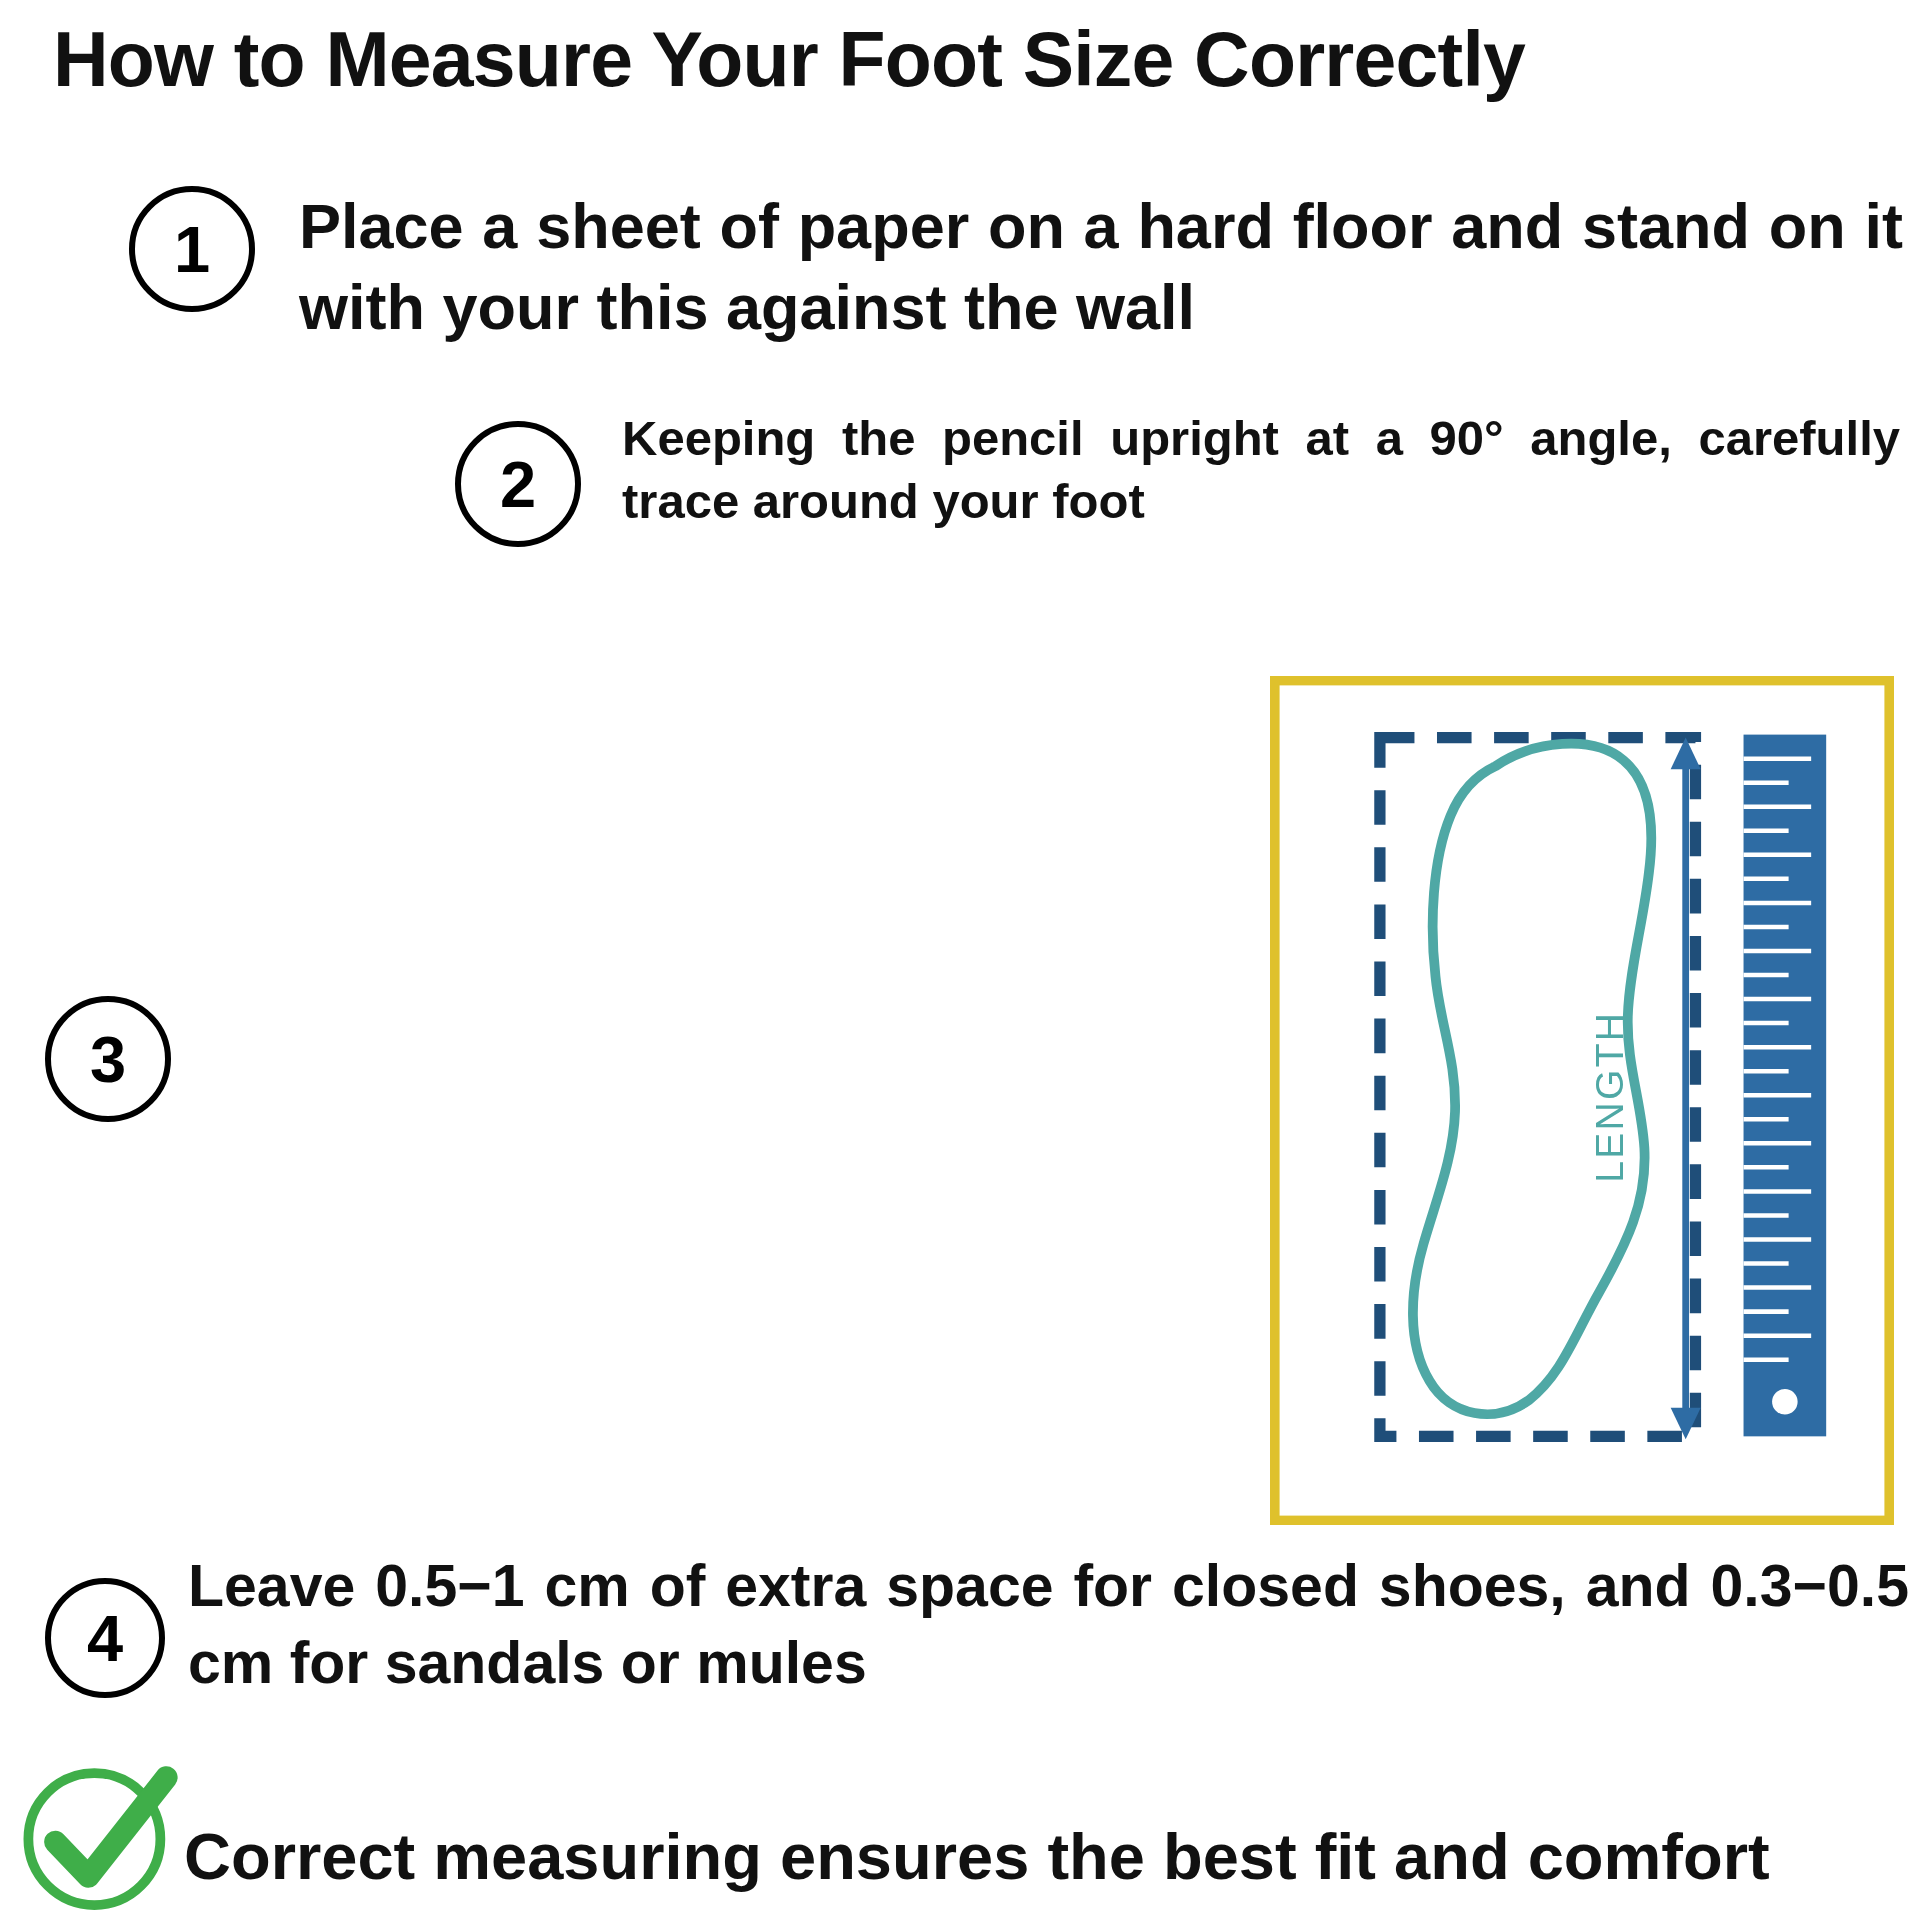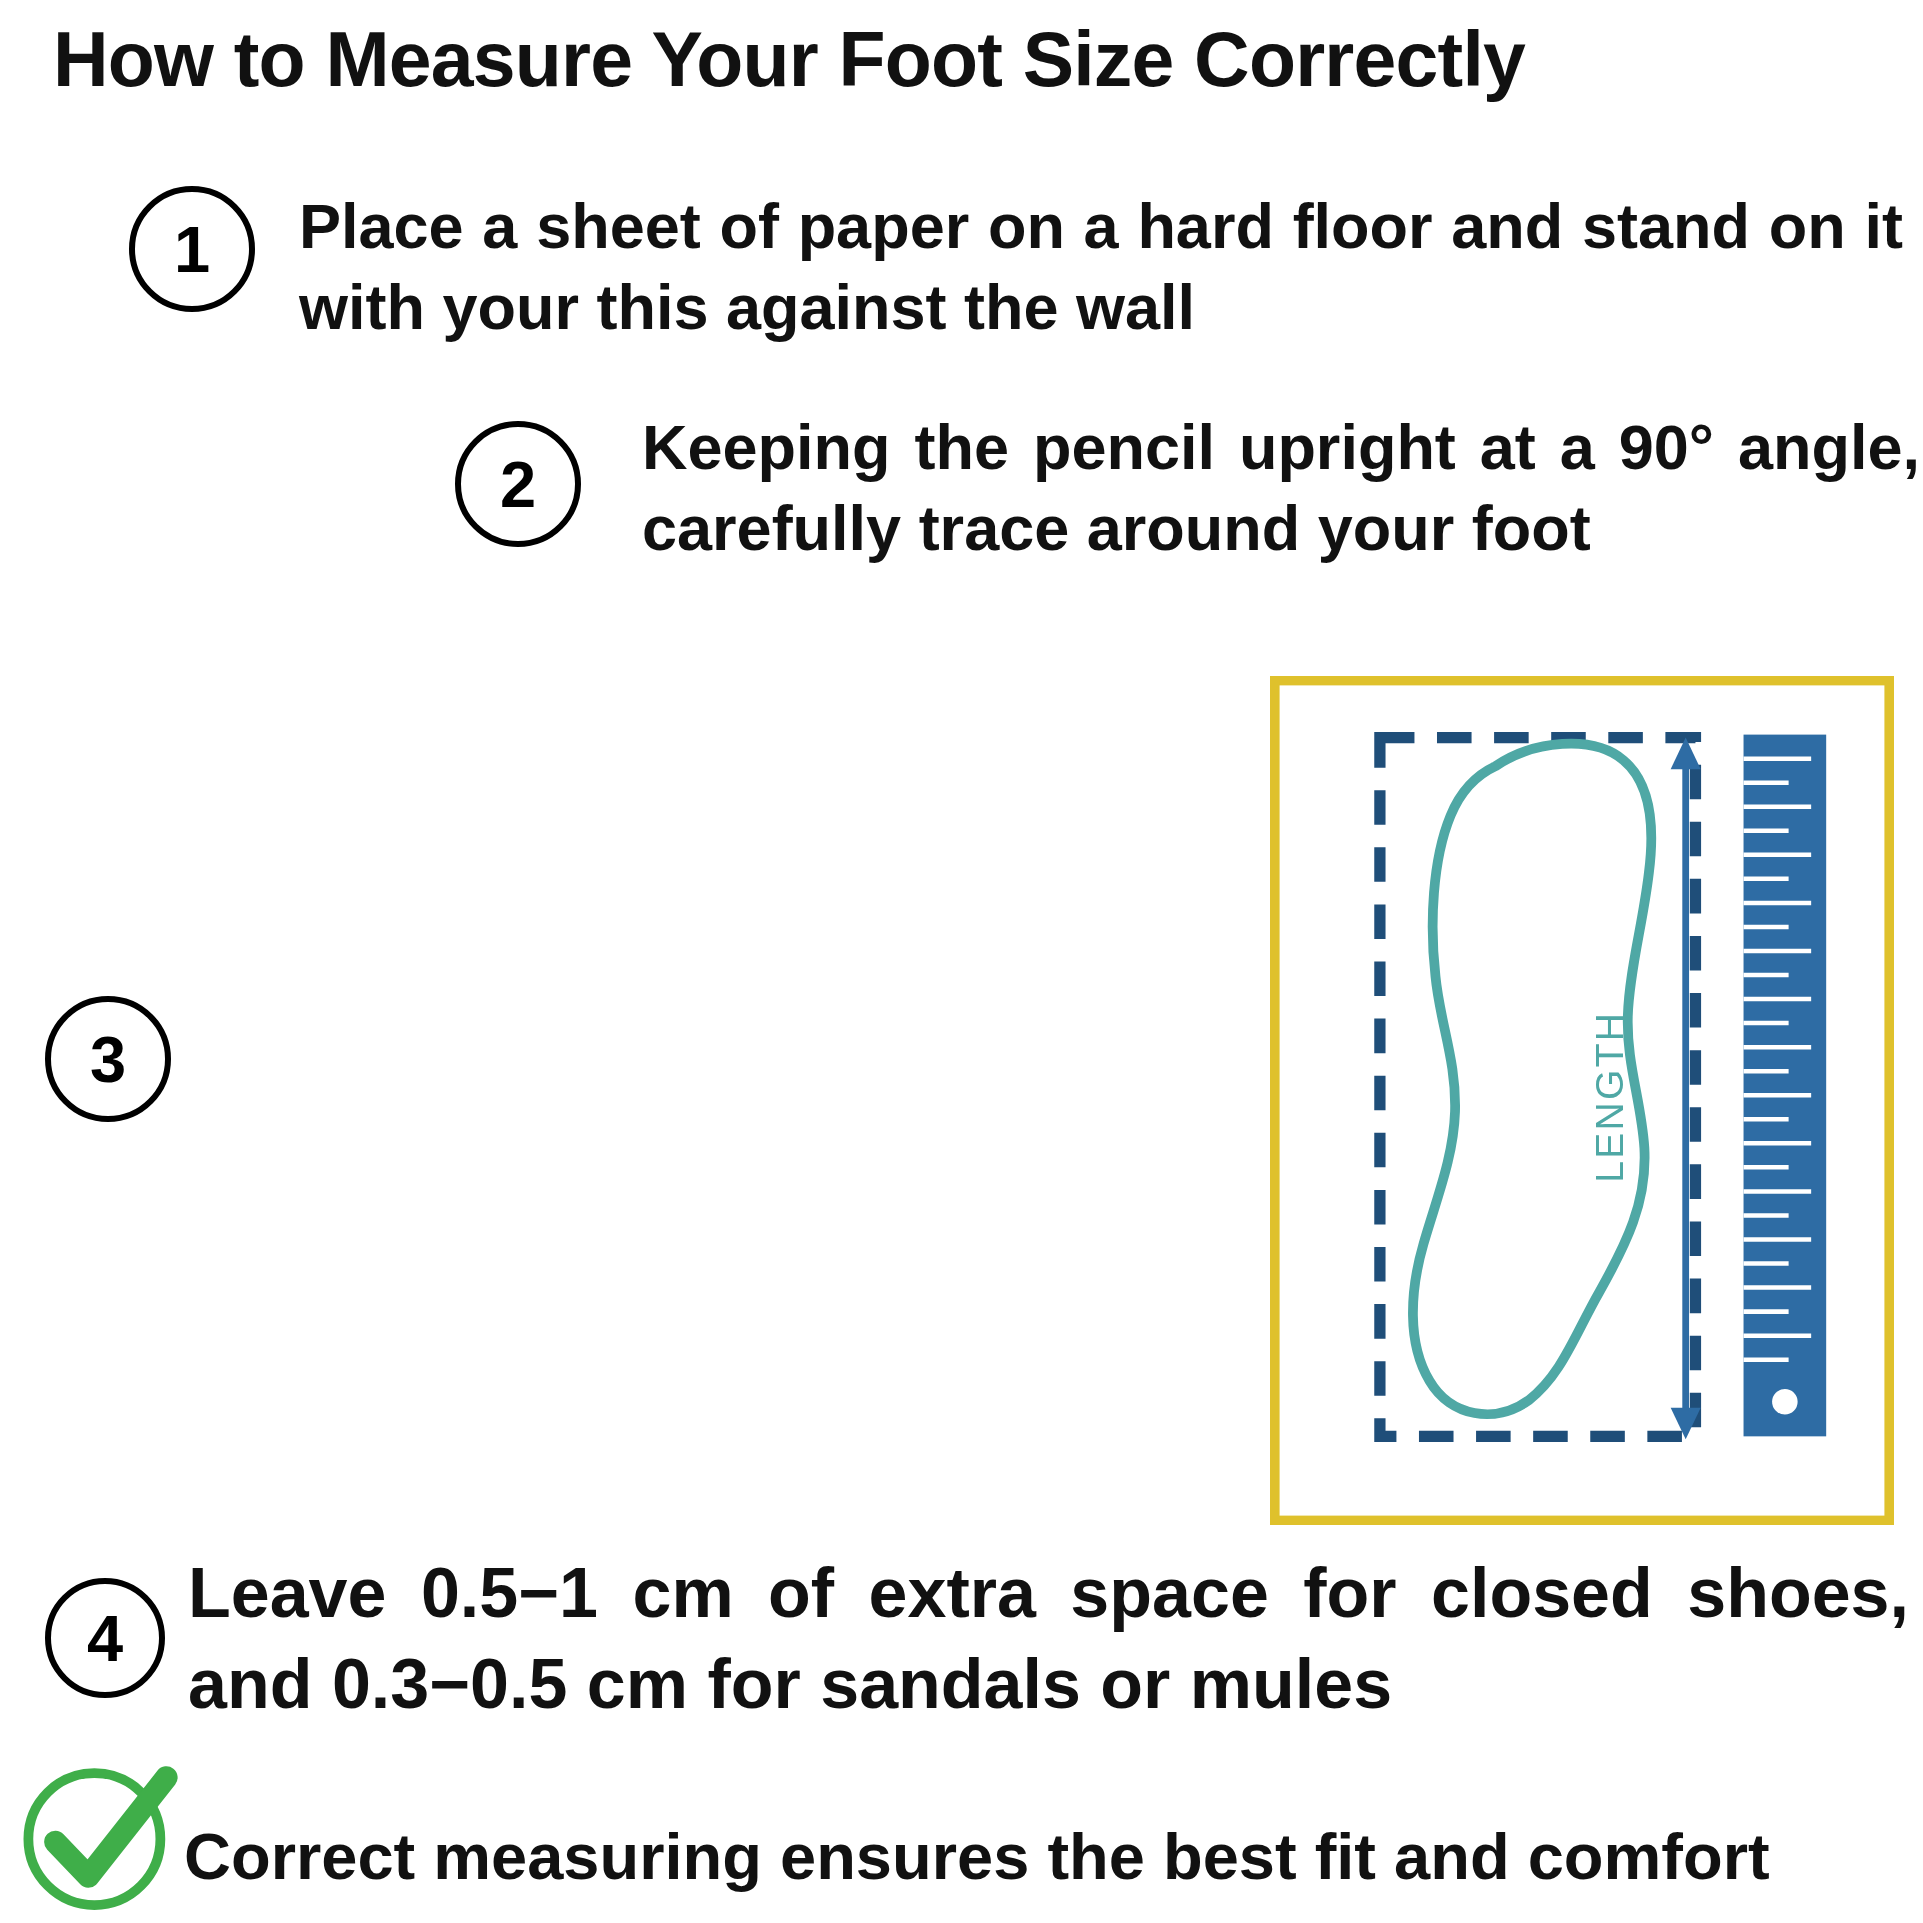--- a/index.html
+++ b/index.html
@@ -56,29 +56,29 @@
     text-align: justify;
     text-align-last: left;
   }
 
   
   #step1-num { left: 129px; top: 186px; width: 126px; height: 126px; font-size: 65px; }
   #step1-text { left: 299px; top: 186px; width: 1604px; font-size: 63px; line-height: 1.28; }
 
   
   #step2-num { left: 455px; top: 421px; width: 126px; height: 126px; font-size: 65px; }
-  #step2-text { left: 642px; top: 407px; width: 1278px; font-size: 63px; line-height: 1.28; }
+  #step2-text { left: 622px; top: 407px; width: 1278px; font-size: 49px; line-height: 1.28; }
 
   
   #step3-num { left: 45px; top: 996px; width: 126px; height: 126px; font-size: 65px; }
   #step3-text { left: 197px; top: 977px; width: 1067px; font-size: 63px; line-height: 1.3; }
 
   
   #step4-num { left: 45px; top: 1578px; width: 120px; height: 120px; font-size: 65px; }
-  #step4-text { left: 188px; top: 1548px; width: 1721px; font-size: 70px; line-height: 1.3; }
+  #step4-text { left: 188px; top: 1548px; width: 1721px; font-size: 59px; line-height: 1.3; }
 
   
   #bottom-note {
     position: absolute;
     left: 184px;
     top: 1819px;
     width: 1728px;
     font-size: 65px;
     font-weight: bold;
     color: #111111;

